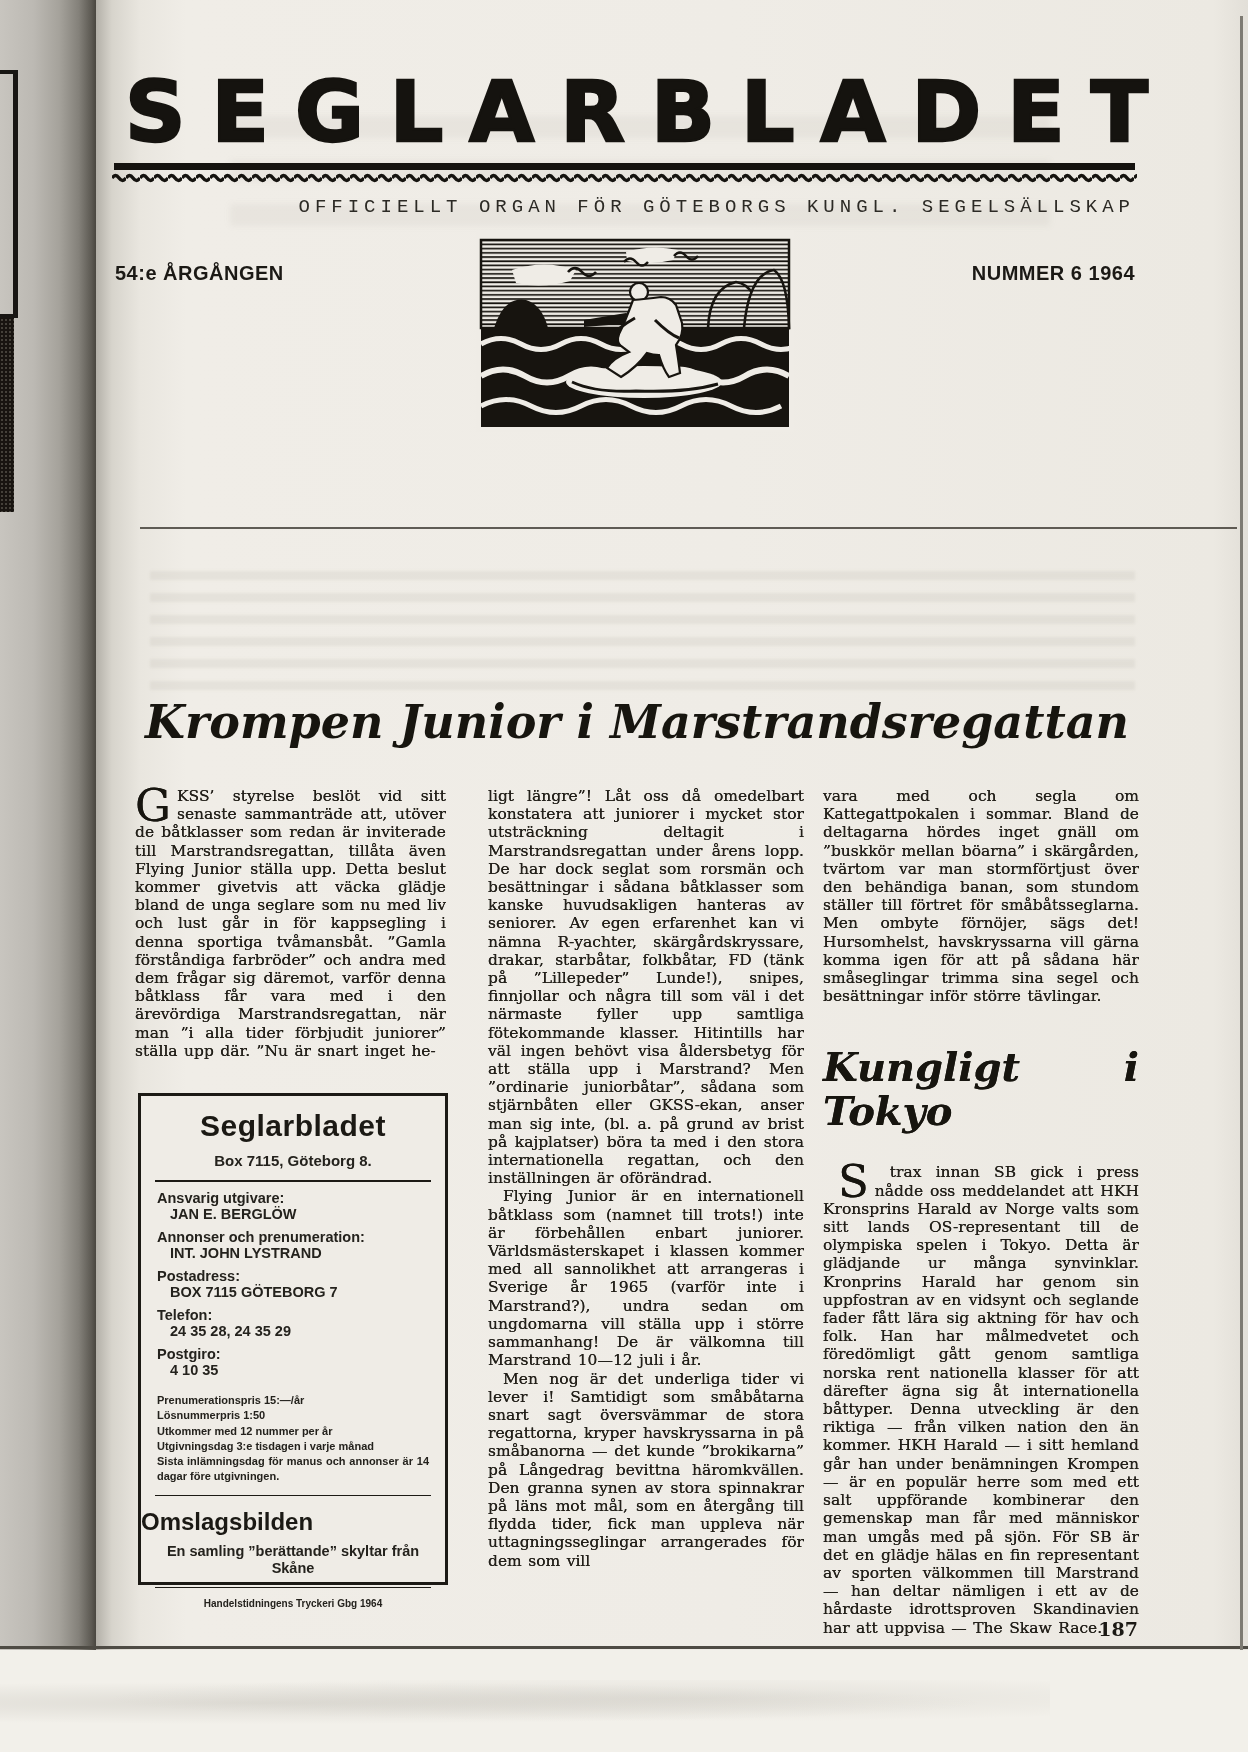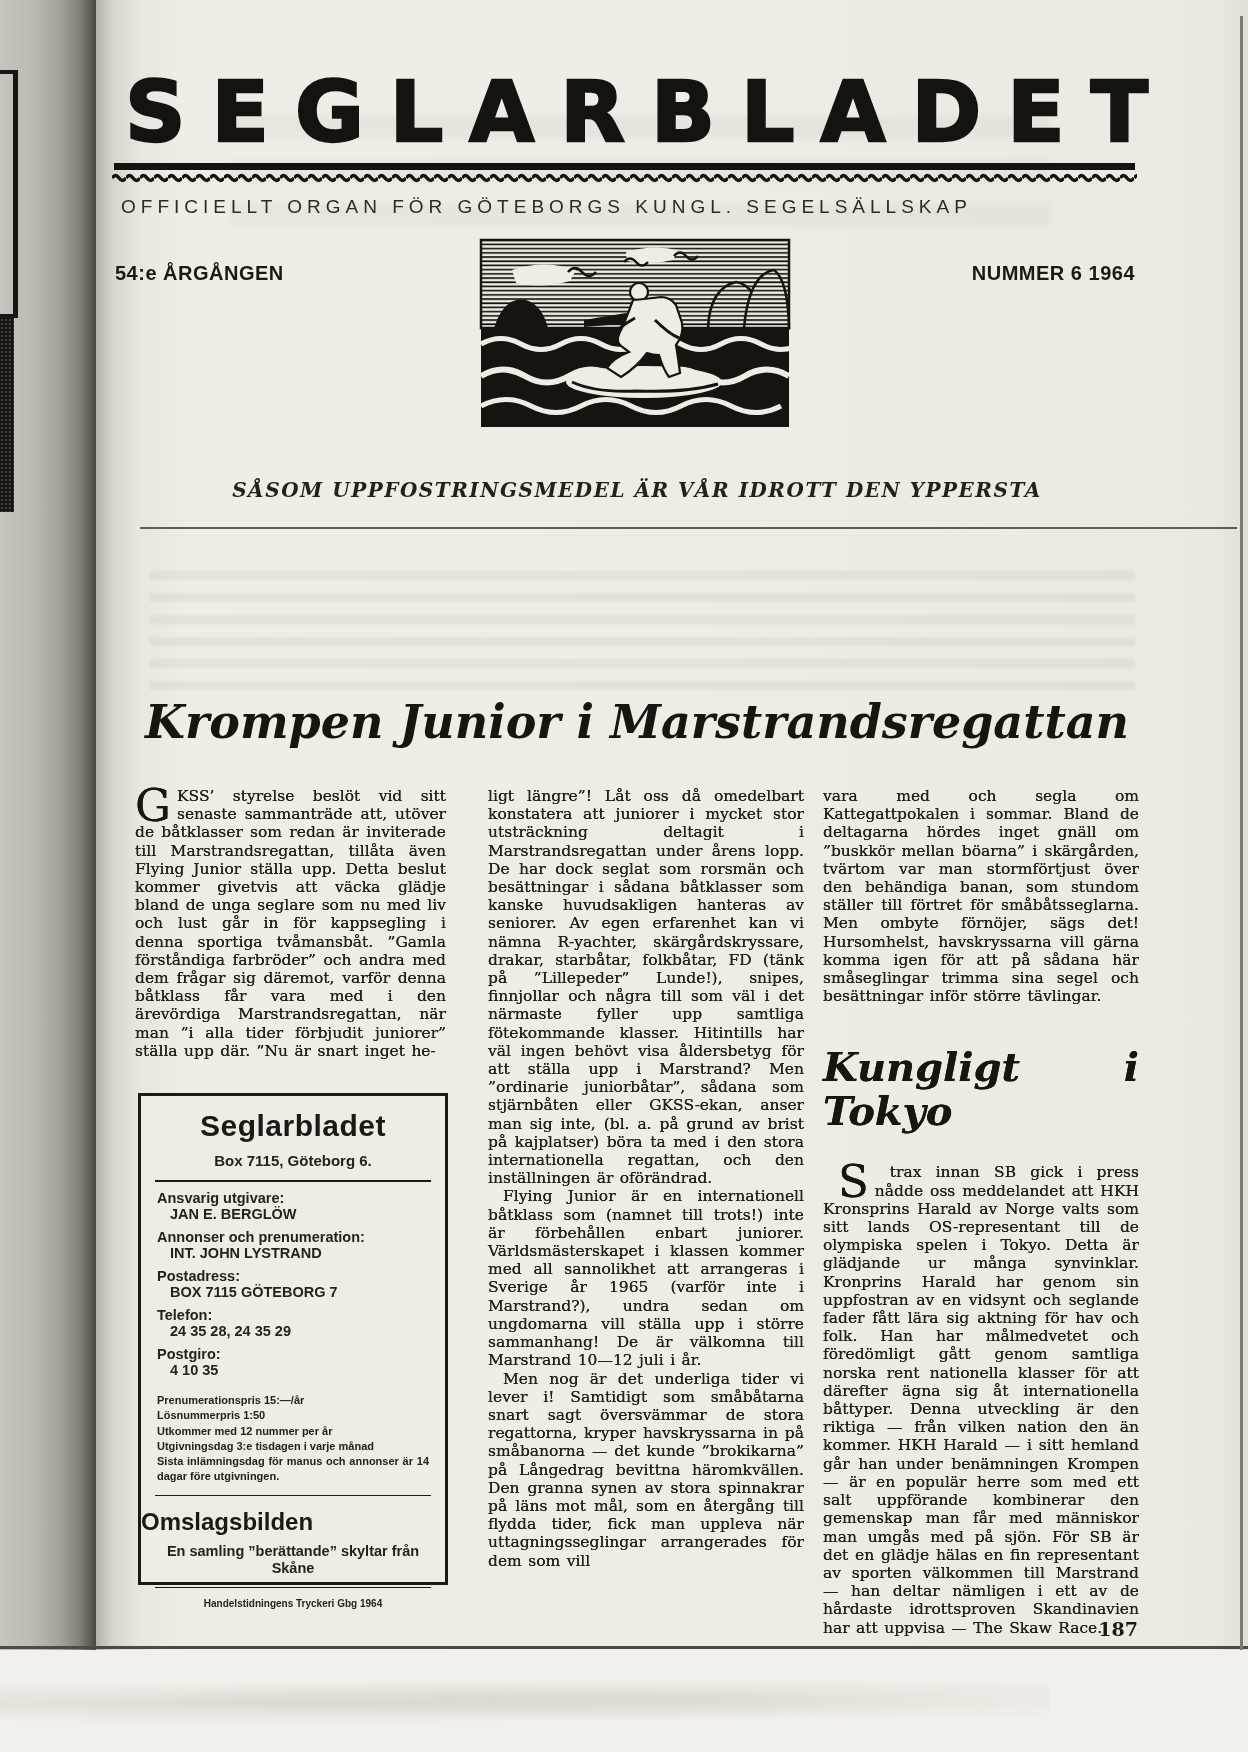--- a/index.html
+++ b/index.html
@@ -29,22 +29,22 @@
   .ghost.g2{left:230px;top:96px;width:820px;height:130px;opacity:.35;filter:blur(3px);
       background:repeating-linear-gradient(0deg, rgba(146,140,127,.25) 0 22px, rgba(0,0,0,0) 22px 44px);}
 
   
   .masthead-title{position:absolute;left:112px;top:66px;width:1024px;margin:0;text-align:center;
       font-family:"DejaVu Sans",sans-serif;font-weight:bold;font-size:84px;line-height:92px;
       letter-spacing:26px;margin-right:-26px;text-indent:13px;color:#15130f;
       -webkit-text-stroke:2.5px #15130f;}
   .rule-solid{position:absolute;left:114px;top:163px;width:1021px;height:7px;background:#15130f;}
   .wavy-rule{position:absolute;left:112px;top:173px;width:1025px;height:10px;}
-  .subtitle{position:absolute;left:121px;top:196px;width:1020px;text-align:left;
-      font-family:Liberation Sans, sans-serif;font-size:19px;letter-spacing:5px;color:#2c2a25;}
+  .subtitle{position:absolute;left:115px;top:196px;width:1020px;text-align:right;
+      font-family:Liberation Mono, monospace;font-size:19px;letter-spacing:5px;color:#2c2a25;}
   .edition{position:absolute;left:115px;top:262px;font-family:"Liberation Sans",sans-serif;
       font-weight:bold;font-size:20px;letter-spacing:.5px;color:#1b1915;}
   .issue{position:absolute;left:900px;top:262px;width:235px;text-align:right;
       font-family:"Liberation Sans",sans-serif;font-weight:bold;font-size:20px;letter-spacing:.5px;color:#1b1915;}
   .artwork{position:absolute;left:476px;top:230px;width:318px;height:202px;}
   .motto{position:absolute;left:135px;top:478px;width:1004px;text-align:center;
       font-style:italic;font-weight:bold;font-size:20px;letter-spacing:1.5px;color:#24211c;}
   .divider{position:absolute;left:140px;top:527px;width:1097px;height:2px;background:#45423b;opacity:.85;}
 
   
@@ -130,21 +130,20 @@
     <path d="M5 146 q22 -13 44 0 t44 0 t44 0 t44 0 t44 0 t44 0 t44 0" stroke="#efece6" stroke-width="6" fill="none"></path>
     <path d="M5 176 q25 -13 50 0 t50 0 t50 0 t50 0 t50 0 t50 0" stroke="#efece6" stroke-width="5" fill="none"></path>
     <ellipse cx="168" cy="152" rx="78" ry="16" fill="#efece6"></ellipse>
     <path d="M96 152 q24 11 64 9 q50 2 82 -7" stroke="#17140f" stroke-width="3" fill="none"></path>
     <circle cx="163" cy="62" r="9" fill="#efece6" stroke="#17140f" stroke-width="2.2"></circle>
     <path d="M157 70 q-8 22 -14 34 q-3 8 2 12 l8 6 q-16 6 -22 16 l14 9 q16 -10 26 -24 q6 2 12 2 q4 14 10 22 l11 -4 q-2 -16 -4 -28 q8 -10 6 -22 l-6 -18 q-6 -8 -15 -8 q-16 2 -28 3 z" fill="#efece6" stroke="#17140f" stroke-width="2.2"></path>
     <path d="M159 88 q-18 10 -30 24" stroke="#17140f" stroke-width="3" fill="none"></path>
     <path d="M179 90 q14 14 24 18" stroke="#17140f" stroke-width="3" fill="none"></path>
   </svg>
 
-  <div class="motto">SÅSOM UPPFOSTRINGSMEDEL ÄR VÅR IDROTT DEN YPPERSTA</div>
   <div class="divider"></div>
 
   <h2 class="article-title">Krompen Junior i Marstrandsregattan</h2>
 
   <div class="col col1">
     <p class="lead"><span class="dropcap">G</span><span>KSS’ styrelse beslöt vid sitt senaste sammanträde att, utöver de båtklasser som redan är inviterade till Marstrandsregattan, tillåta även Flying Junior ställa upp. Detta beslut kommer givetvis att väcka glädje bland de unga seglare som nu med liv och lust går in för kappsegling i denna sportiga tvåmansbåt. ”Gamla förståndiga farbröder” och andra med dem frågar sig däremot, varför denna båtklass får vara med i den ärevördiga Marstrandsregattan, när man ”i alla tider förbjudit juniorer” ställa upp där. ”Nu är snart inget he-</span></p>
   </div>
 
   <div class="col col2">
     <p>ligt längre”! Låt oss då omedelbart konstatera att juniorer i mycket stor utsträckning deltagit i Marstrandsregattan under årens lopp. De har dock seglat som rorsmän och besättningar i sådana båtklasser som kanske huvudsakligen hanteras av seniorer. Av egen erfarenhet kan vi nämna R-yachter, skärgårdskryssare, drakar, starbåtar, folkbåtar, FD (tänk på ”Lillepeder” Lunde!), snipes, finnjollar och några till som väl i det närmaste fyller upp samtliga fötekommande klasser. Hitintills har väl ingen behövt visa åldersbetyg för att ställa upp i Marstrand? Men ”ordinarie juniorbåtar”, sådana som stjärnbåten eller GKSS-ekan, anser man sig inte, (bl. a. på grund av brist på kajplatser) böra ta med i den stora internationella regattan, och den inställningen är oförändrad.</p>
@@ -153,21 +152,21 @@
   </div>
 
   <div class="col col3">
     <p>vara med och segla om Kattegattpokalen i sommar. Bland de deltagarna hördes inget gnäll om ”buskkör mellan böarna” i skärgården, tvärtom var man stormförtjust över den behändiga banan, som stundom ställer till förtret för småbåtsseglarna. Men ombyte förnöjer, sägs det! Hursomhelst, havskryssarna vill gärna komma igen för att på sådana här småseglingar trimma sina segel och besättningar inför större tävlingar.</p>
     <p class="sub-title">Kungligt i Tokyo</p>
     <p><span class="dropcap">S</span><span>trax innan SB gick i press nådde oss meddelandet att HKH Kronsprins Harald av Norge valts som sitt lands OS-representant till de olympiska spelen i Tokyo. Detta är glädjande ur många synvinklar. Kronprins Harald har genom sin uppfostran av en vidsynt och seglande fader fått lära sig aktning för hav och folk. Han har målmedvetet och föredömligt gått genom samtliga norska rent nationella klasser för att därefter ägna sig åt internationella båttyper. Denna utveckling är den riktiga — från vilken nation den än kommer. HKH Harald — i sitt hemland går han under benämningen Krompen — är en populär herre som med ett salt uppförande kombinerar den gemenskap man får med människor man umgås med på sjön. För SB är det en glädje hälas en fin representant av sporten välkommen till Marstrand — han deltar nämligen i ett av de hårdaste idrottsproven Skandinavien har att uppvisa — The Skaw Race.</span></p>
   </div>
 
   <aside class="infobox">
     <div class="box-logo">Seglarbladet</div>
-    <div class="box-addr">Box 7115, Göteborg 6.</div>
+    <div class="box-addr">Box 7115, Göteborg 8.</div>
     <hr class="box-rule">
     <div class="fields">
       <div class="field">
         <div>Ansvarig utgivare:</div>
         <div class="val">JAN E. BERGLÖW</div>
       </div>
       <div class="field">
         <div>Annonser och prenumeration:</div>
         <div class="val">INT. JOHN LYSTRAND</div>
       </div>

